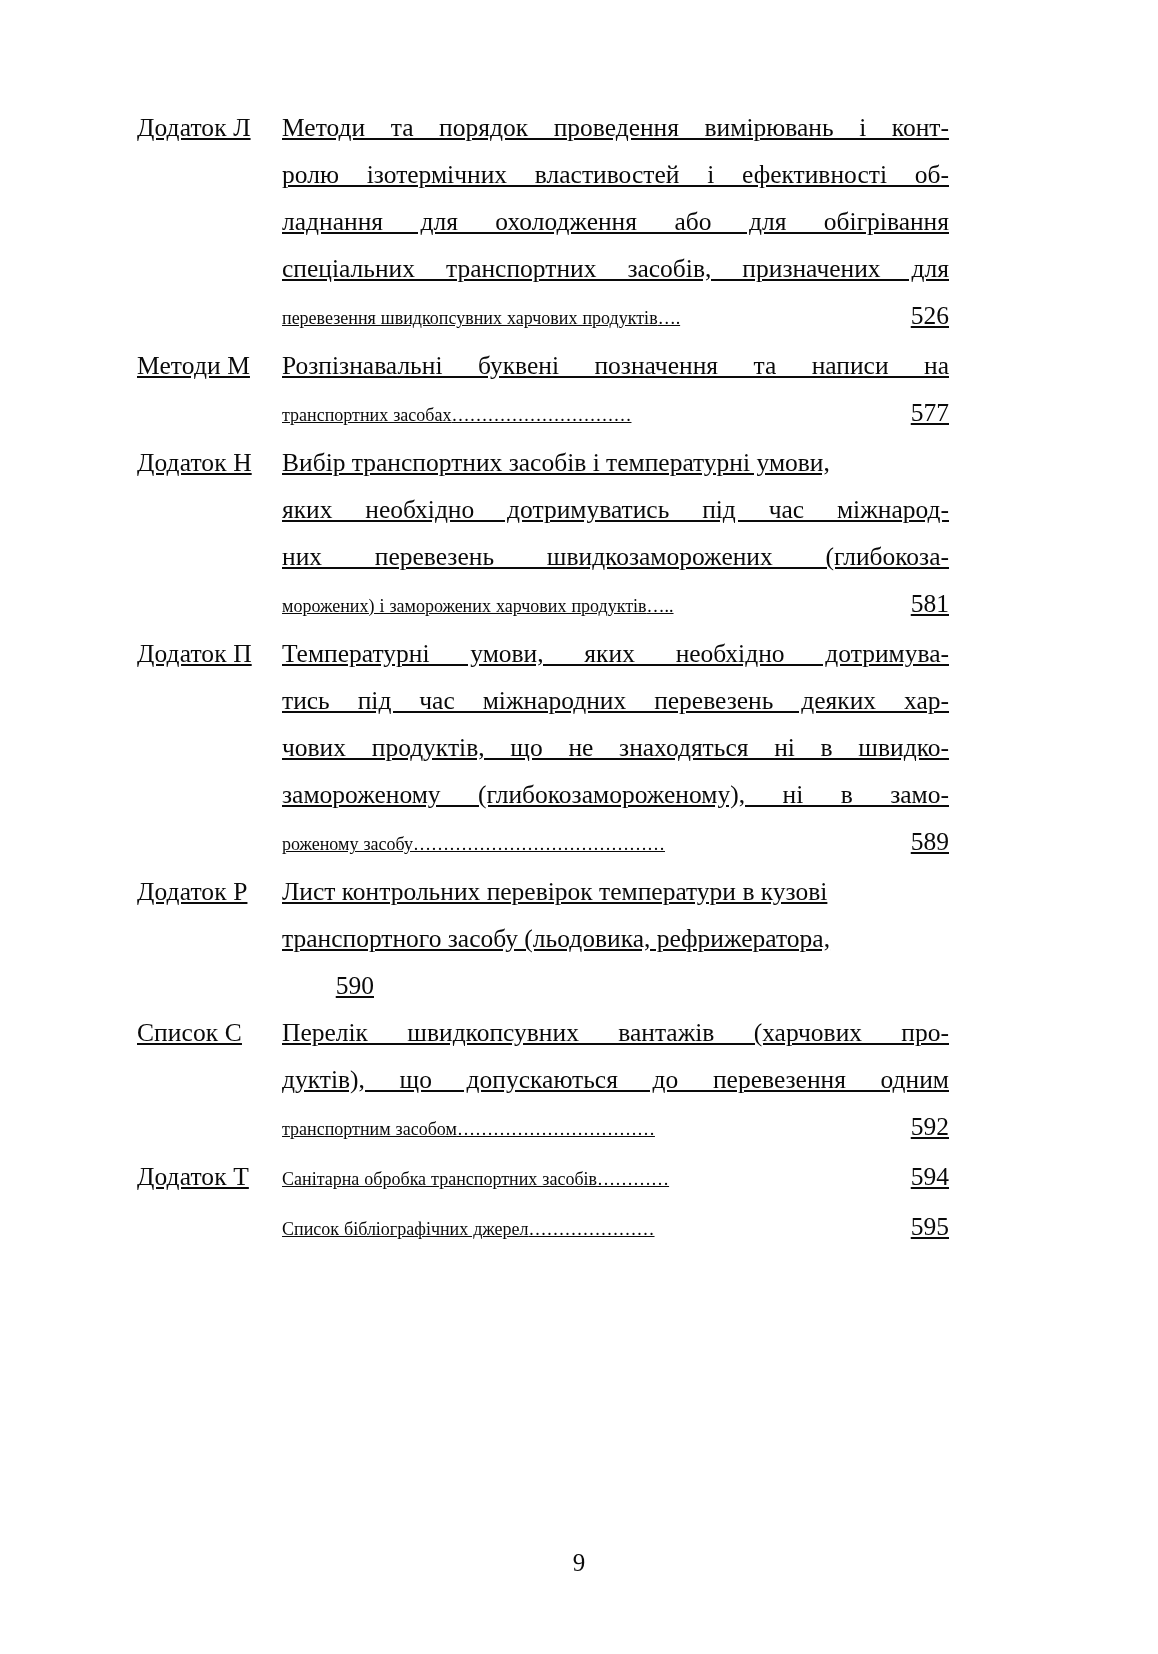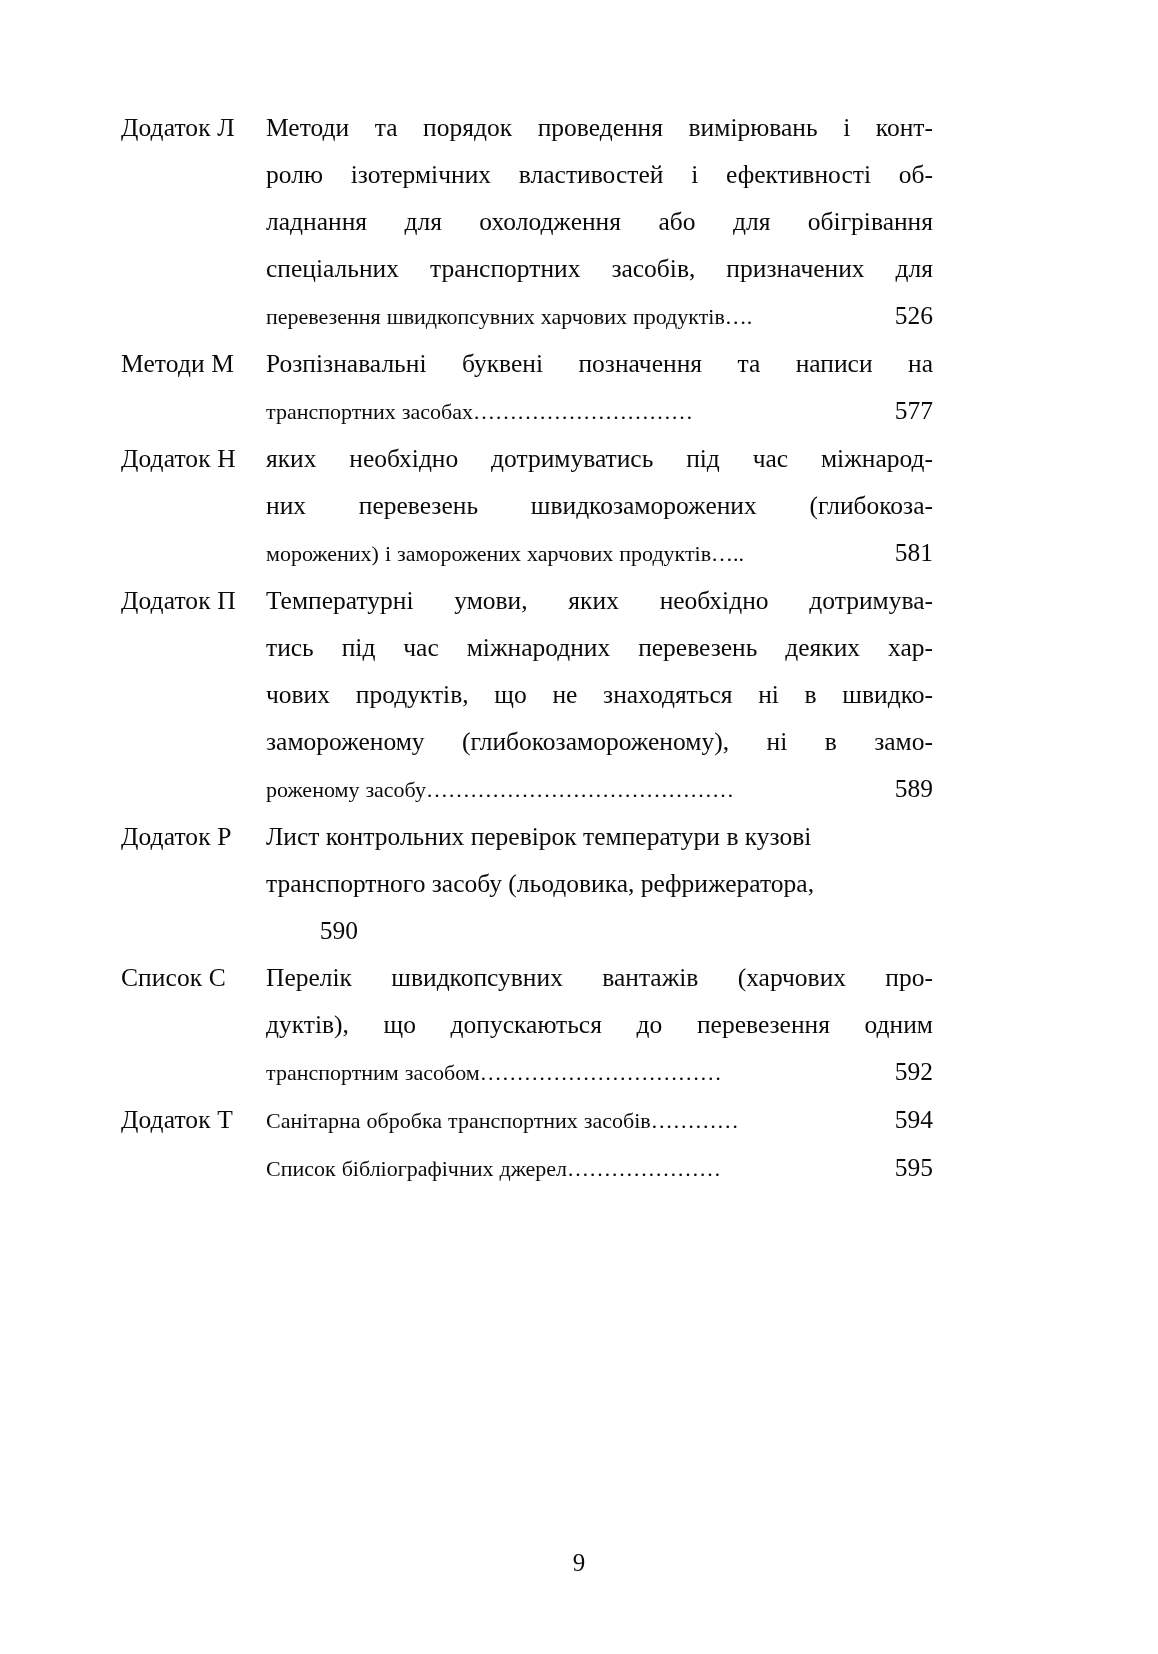--- a/index.html
+++ b/index.html
@@ -19,23 +19,24 @@
   .page {
     position: absolute;
     left: 0; top: 0;
     width: 1158px;
     height: 1654px;
     background: #fff;
   }
 
   .toc {
     position: absolute;
-    left: 121px;
+    left: 137px;
     top: 104px;
     width: 812px;
+    text-decoration: underline;
   }
 
   .toc-entry {
     display: flex;
     align-items: flex-start;
     margin-bottom: 0px;
   }
 
   .entry-label {
     flex: 0 0 145px;
@@ -46,21 +47,21 @@
     letter-spacing: 0.1px;
   }
 
   .entry-body {
     flex: 1 1 auto;
     width: 667px;
     position: relative;
   }
 
   .entry-text {
-    font-size: 22px;
+    font-size: 18px;
     line-height: 47px;
     text-align: justify;
     text-align-last: left;
     hyphens: manual;
     word-spacing: 0.5px;
   }
 
   
   .row {
     display: flex;
@@ -130,20 +131,21 @@
             <span class="entry-text">транспортних засобах</span><span class="entry-text leader">…………………………</span>
           </div>
           <div class="num-col">577</div>
         </div>
       </div>
     </div>
 
     <div class="toc-entry">
       <div class="entry-label">Додаток Н</div>
       <div class="entry-body">
+        <div class="para last-left">Вибір транспортних засобів і температурні умови,</div>
         <div class="para">яких необхідно дотримуватись під час міжнарод-</div>
         <div class="para">них перевезень швидкозаморожених (глибокоза-</div>
         <div class="row">
           <div class="body-col">
             <span class="entry-text">морожених) і заморожених харчових продуктів</span><span class="entry-text leader">…..</span>
           </div>
           <div class="num-col">581</div>
         </div>
       </div>
     </div>

